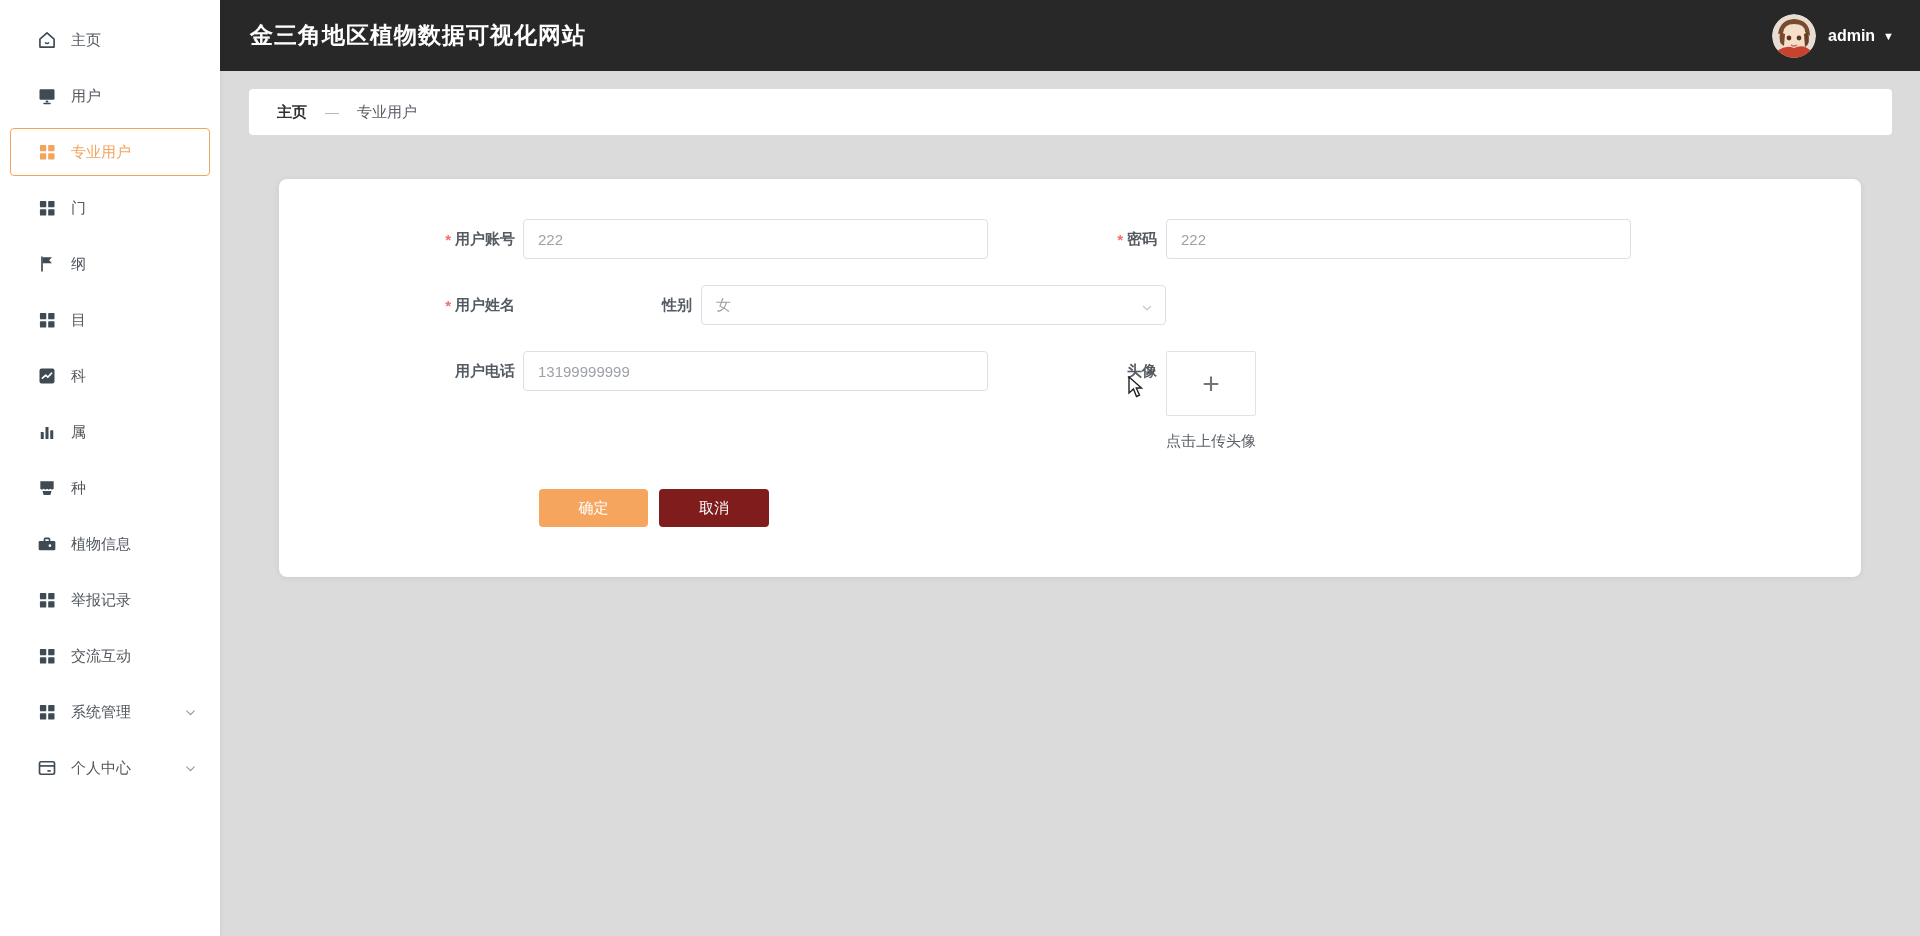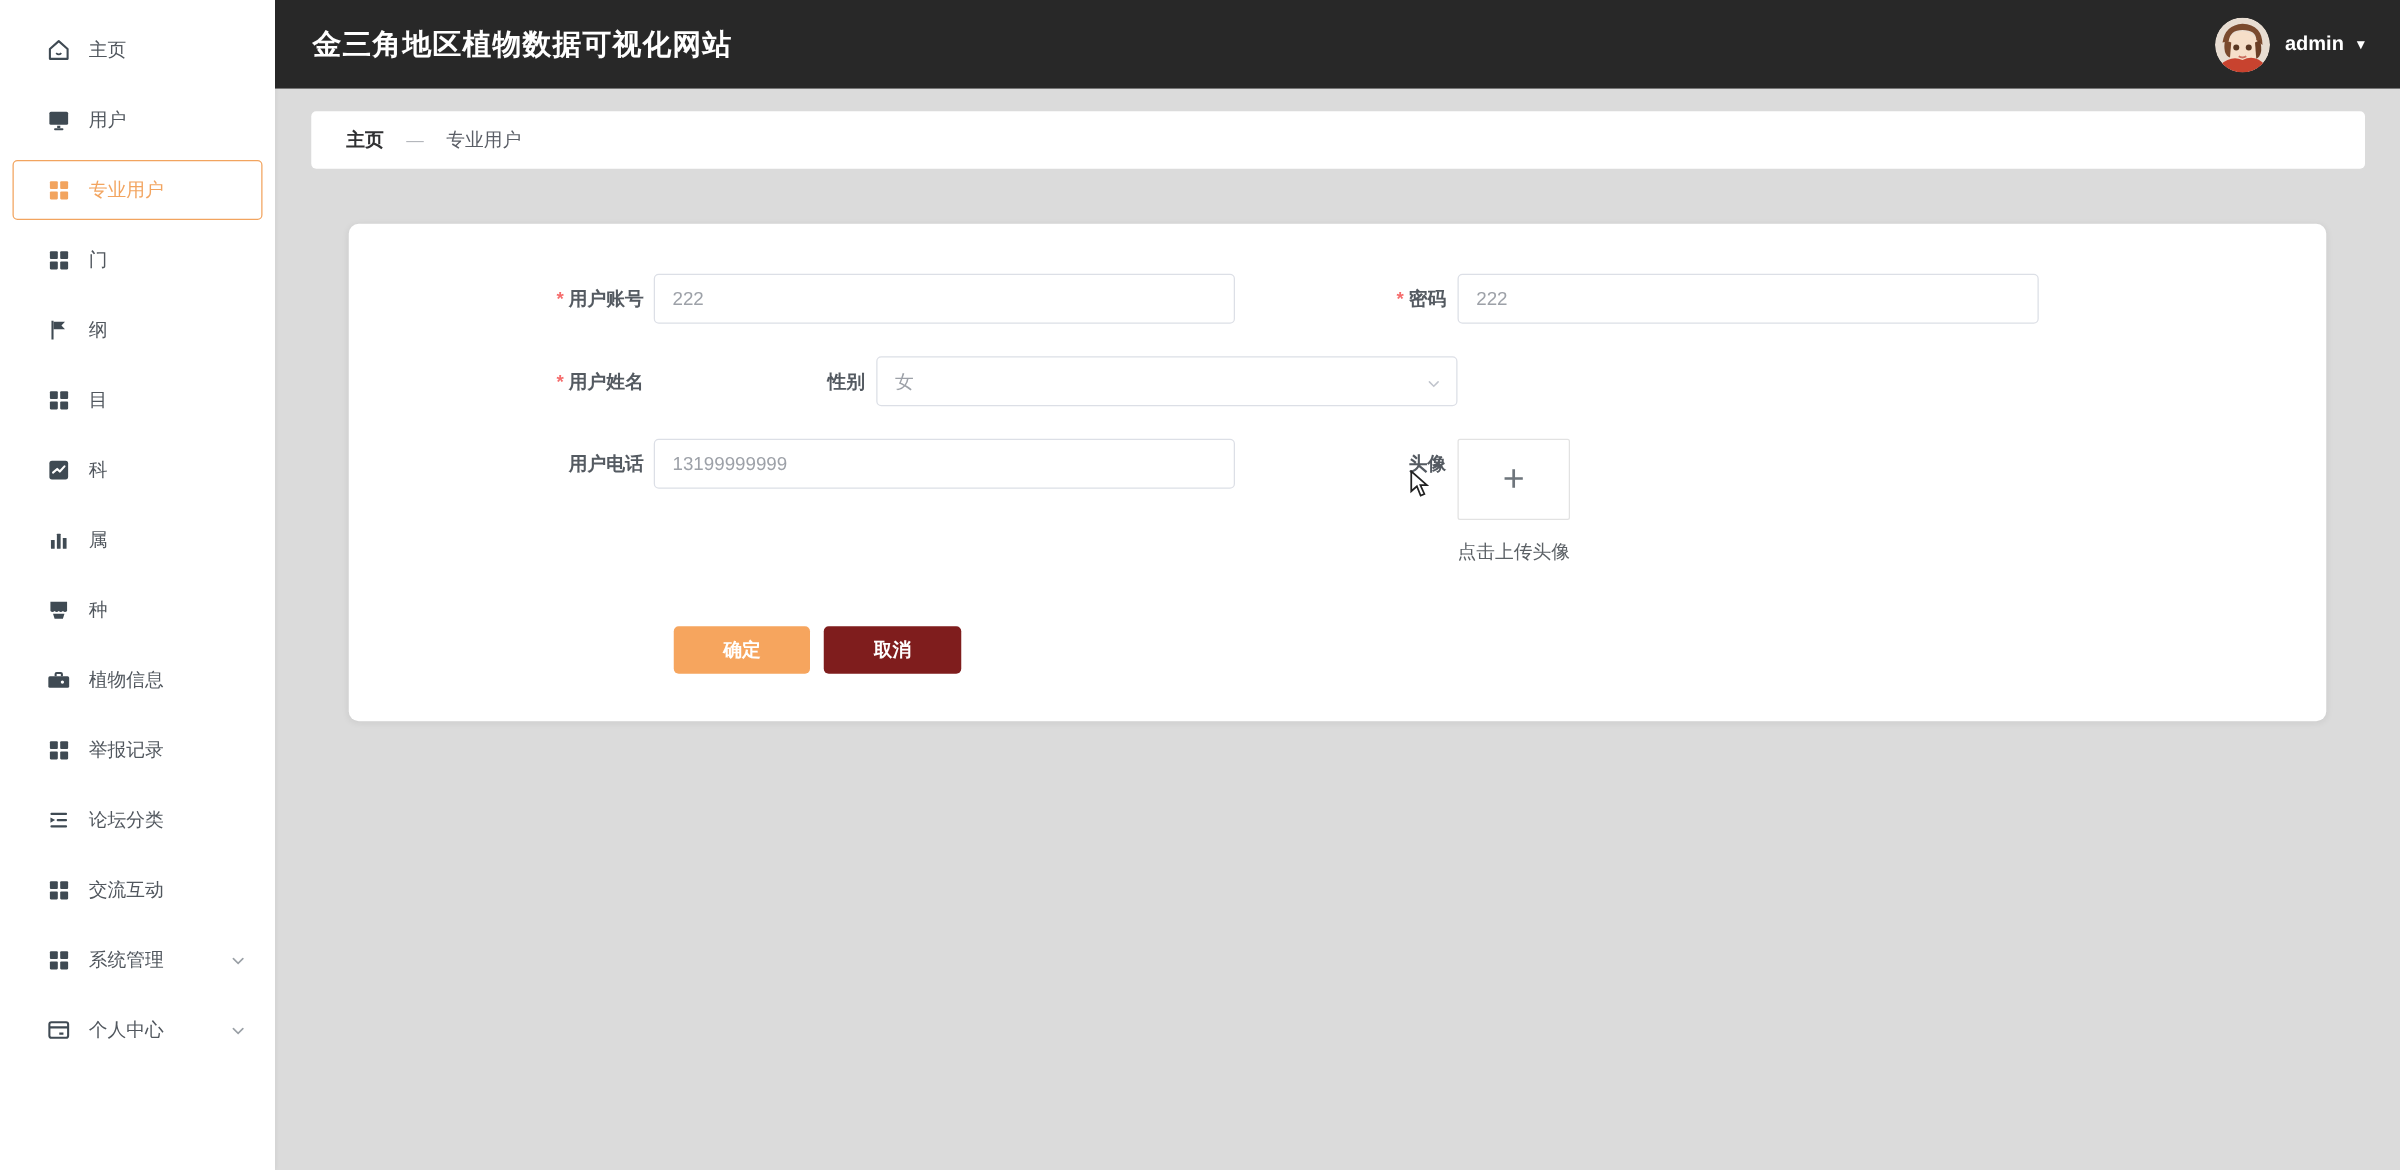--- a/index.html
+++ b/index.html
@@ -43,21 +43,21 @@
   .finput { width:465px; height:40px; border:1px solid #dcdfe6; border-radius:4px; padding:0 14px; font-size:15px; color:#9da1a8; font-family:"Liberation Sans","DejaVu Sans",sans-serif; outline:none; background:#fff; }
   .fselect { position:relative; width:465px; height:40px; border:1px solid #dcdfe6; border-radius:4px; padding:0 30px 0 14px; font-size:15px; color:#9da1a8; display:flex; align-items:center; background:#fff; cursor:pointer; }
   .fselect .sel-chev { position:absolute; right:12px; top:14px; }
 
   .upload-wrap { display:flex; flex-direction:column; }
   .upload-box { width:90px; height:65px; border:1px solid #e2e2e2; border-radius:2px; background:#fff; display:flex; align-items:center; justify-content:center; cursor:pointer; }
   .plus { font-size:30px; color:#6e757c; font-weight:400; line-height:1; }
   .upload-hint { margin-top:16px; width:160px; margin-left:-35px; text-align:center; font-size:15px; color:#5c6166; }
 
   .btn-row { display:flex; margin-left:260px; margin-top:38px; }
-  .btn { height:38px; border:none; border-radius:4px; font-size:15px; font-weight:700; color:#ffffff; cursor:pointer; font-family:"Liberation Sans","DejaVu Sans",sans-serif;margin-top:12px; }
+  .btn { height:38px; border:none; border-radius:4px; font-size:15px; font-weight:400; color:#ffffff; cursor:pointer; font-family:"Liberation Sans","DejaVu Sans",sans-serif; }
   .btn-confirm { width:109px; background:#f6a55e; }
   .btn-cancel { width:110px; background:#7f1d1d; margin-left:11px; }
 
   .cursor { position:absolute; left:1128px; top:376px; z-index:9; pointer-events:none; }
 </style>
 </head>
 <body>
 
 <div class="app">
 
@@ -165,31 +165,20 @@
       <div class="side-item">
         <span class="s-icon">
           <svg viewBox="0 0 24 24" fill="#3f4a53">
             <rect x="3.5" y="3.5" width="7.6" height="7.6" rx="1"></rect>
             <rect x="13.4" y="3.5" width="7.6" height="7.6" rx="1"></rect>
             <rect x="3.5" y="13.4" width="7.6" height="7.6" rx="1"></rect>
             <rect x="13.4" y="13.4" width="7.6" height="7.6" rx="1"></rect>
           </svg>
         </span>
         <span class="s-label">举报记录</span>
-      </div>
-      <div class="side-item">
-        <span class="s-icon">
-          <svg viewBox="0 0 24 24" fill="#3f4a53">
-            <rect x="4" y="5" width="16" height="2.2" rx="1"></rect>
-            <rect x="10" y="11" width="10" height="2.2" rx="1"></rect>
-            <path d="M8.5 12.1 L4 9.6 v5 Z"></path>
-            <rect x="4" y="17" width="16" height="2.2" rx="1"></rect>
-          </svg>
-        </span>
-        <span class="s-label">论坛分类</span>
       </div>
       <div class="side-item">
         <span class="s-icon">
           <svg viewBox="0 0 24 24" fill="#3f4a53">
             <rect x="3.5" y="3.5" width="7.6" height="7.6" rx="1"></rect>
             <rect x="13.4" y="3.5" width="7.6" height="7.6" rx="1"></rect>
             <rect x="3.5" y="13.4" width="7.6" height="7.6" rx="1"></rect>
             <rect x="13.4" y="13.4" width="7.6" height="7.6" rx="1"></rect>
           </svg>
         </span>

